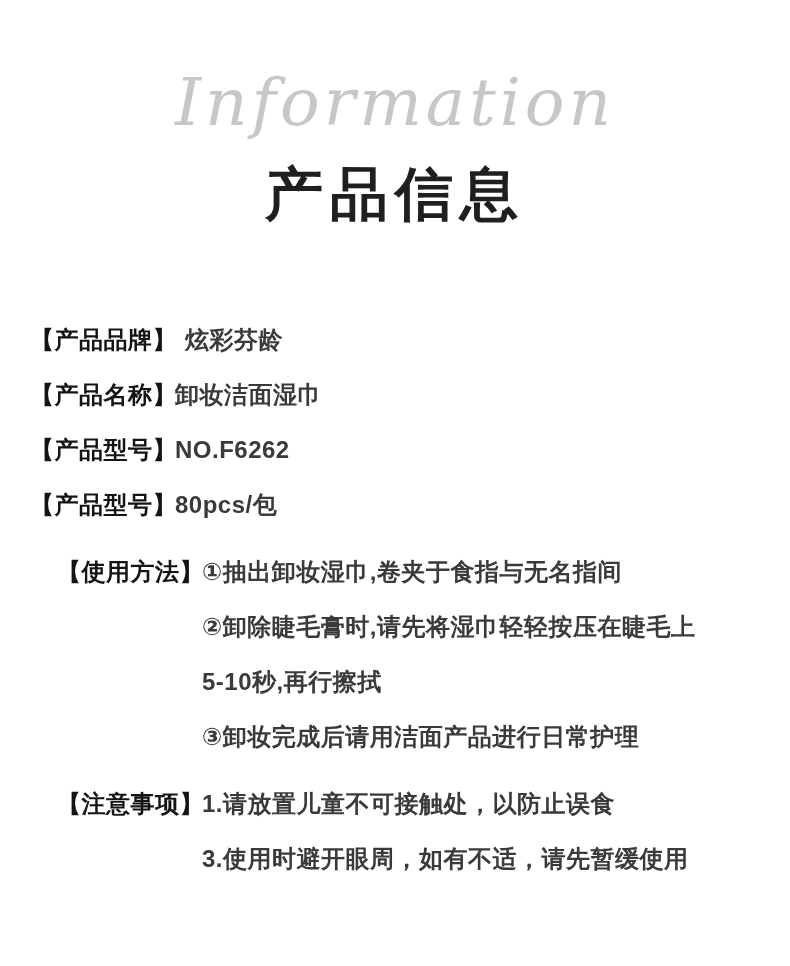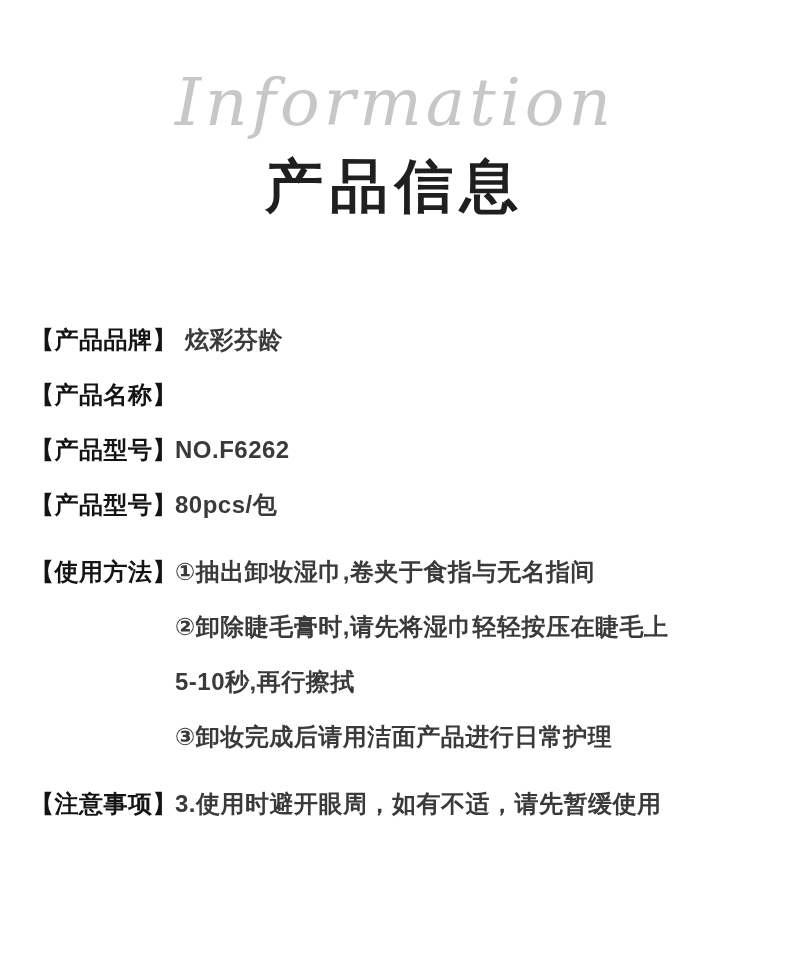--- a/index.html
+++ b/index.html
@@ -22,33 +22,33 @@
     font-family: "DejaVu Serif", serif;
     font-style: italic;
     font-weight: 400;
     font-size: 66px;
     letter-spacing: 4px;
     color: #c7c7c7;
     white-space: nowrap;
   }
   .title {
     position: absolute; top: 148px; left: 0; right: 0;
-    margin: 0;
+    margin: 8px;
     text-align: center;
     font-family: "DejaVu Sans", "Liberation Sans", sans-serif;
     font-size: 58px;
     font-weight: 700;
     letter-spacing: 7px;
     color: #1f1f1f;
     white-space: nowrap;
   }
   
   .spec-list { padding: 72px 30px 0 30px; }
   .row { display: flex; align-items: flex-start; }
-  .row.gap-lg { margin-top: 12px; }
+  .row.gap-lg { margin-top: 12px; margin-left: 27px; }
   .label {
     flex: none;
     width: 145px;
     font-size: 24px;
     font-weight: 700;
     color: #141414;
     line-height: 55px;
     white-space: nowrap;
     letter-spacing: 0.5px;
   }
@@ -77,20 +77,23 @@
 
     <div class="row row-brand">
       <div class="label">【产品品牌】</div>
       <div class="value">
         <div class="line">炫彩芬龄</div>
       </div>
     </div>
 
     <div class="row">
       <div class="label">【产品名称】</div>
+      <div class="value">
+        <div class="line">卸妆洁面湿巾</div>
+      </div>
     </div>
 
     <div class="row">
       <div class="label">【产品型号】</div>
       <div class="value">
         <div class="line">NO.F6262</div>
       </div>
     </div>
 
     <div class="row">
@@ -106,18 +109,19 @@
         <div class="line">①抽出卸妆湿巾,卷夹于食指与无名指间</div>
         <div class="line">②卸除睫毛膏时,请先将湿巾轻轻按压在睫毛上</div>
         <div class="line">5-10秒,再行擦拭</div>
         <div class="line">③卸妆完成后请用洁面产品进行日常护理</div>
       </div>
     </div>
 
     <div class="row gap-lg">
       <div class="label">【注意事项】</div>
       <div class="value">
+        <div class="line">1.请放置儿童不可接触处，以防止误食</div>
         <div class="line">3.使用时避开眼周，如有不适，请先暂缓使用</div>
       </div>
     </div>
 
   </div>
 </div>
 
 </body></html>

